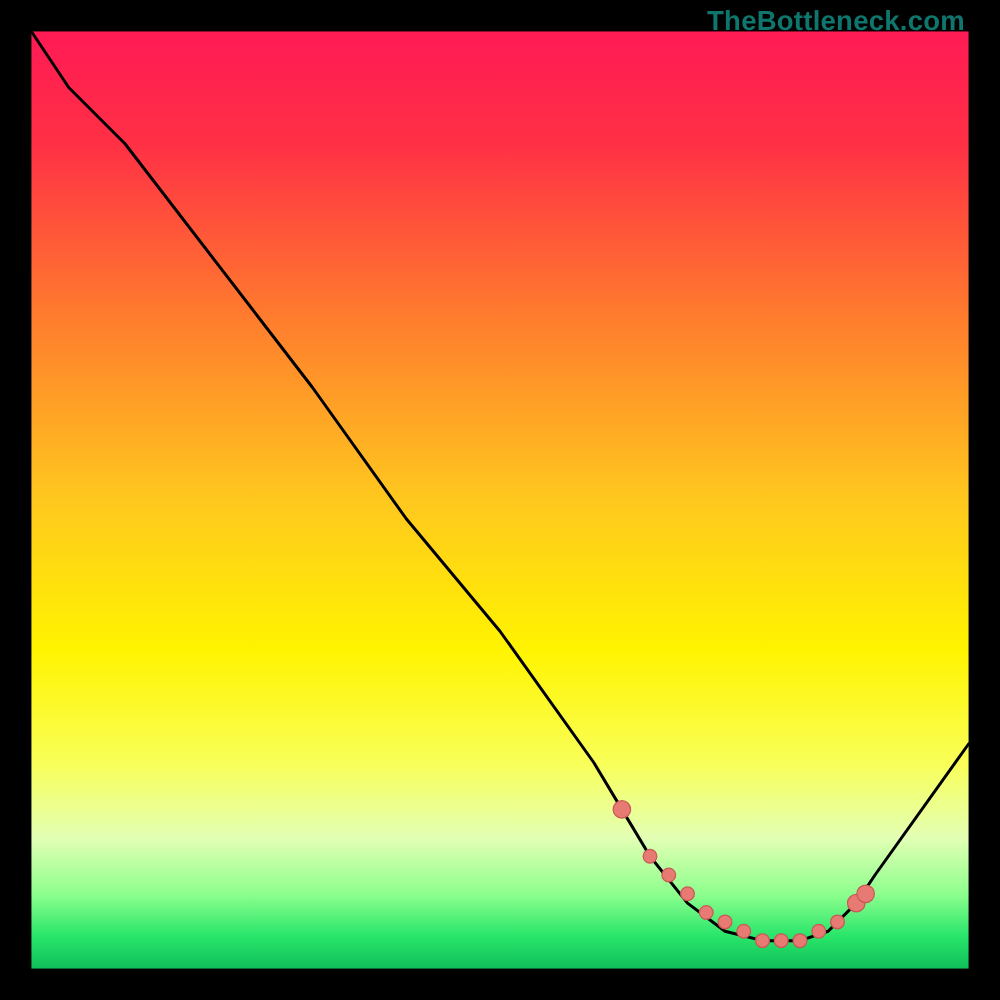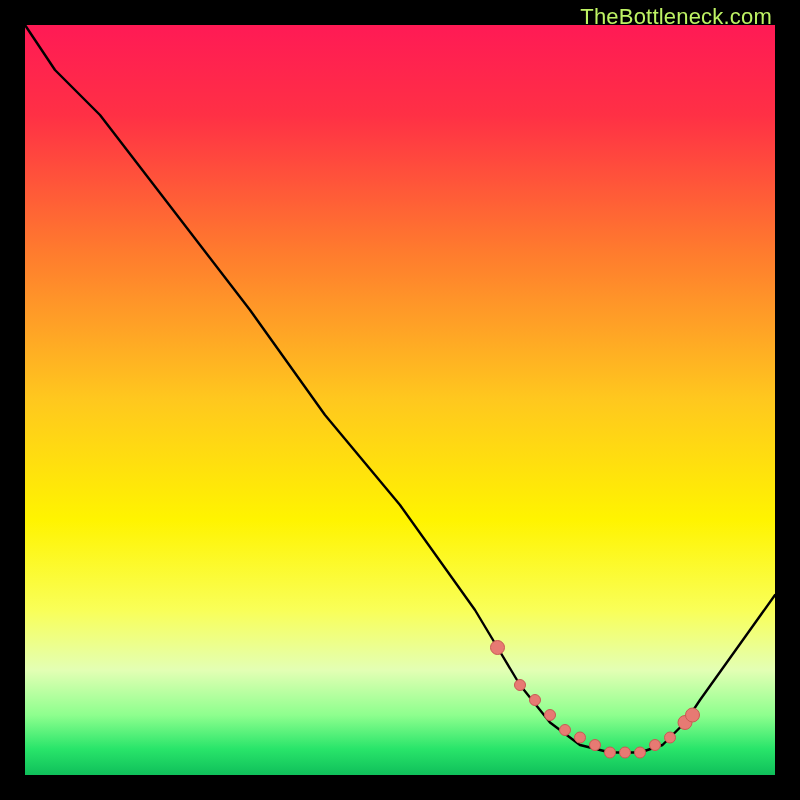--- a/index.html
+++ b/index.html
@@ -30,23 +30,23 @@
   }
   svg.overlay {
     position: absolute;
     left: 0; top: 0; width: 100%; height: 100%;
     overflow: visible;
   }
   .watermark {
     position: absolute;
     top: 4px;
     right: 28px;
-    color: #bef264;
+    color: #0f766e;
     font-size: 22px;
-    font-weight: 400;
+    font-weight: 700;
     letter-spacing: 0.2px;
     user-select: none;
   }
 </style>
 </head>
 <body>
 
 <div class="stage">
 
   <div class="watermark">TheBottleneck.com</div>

